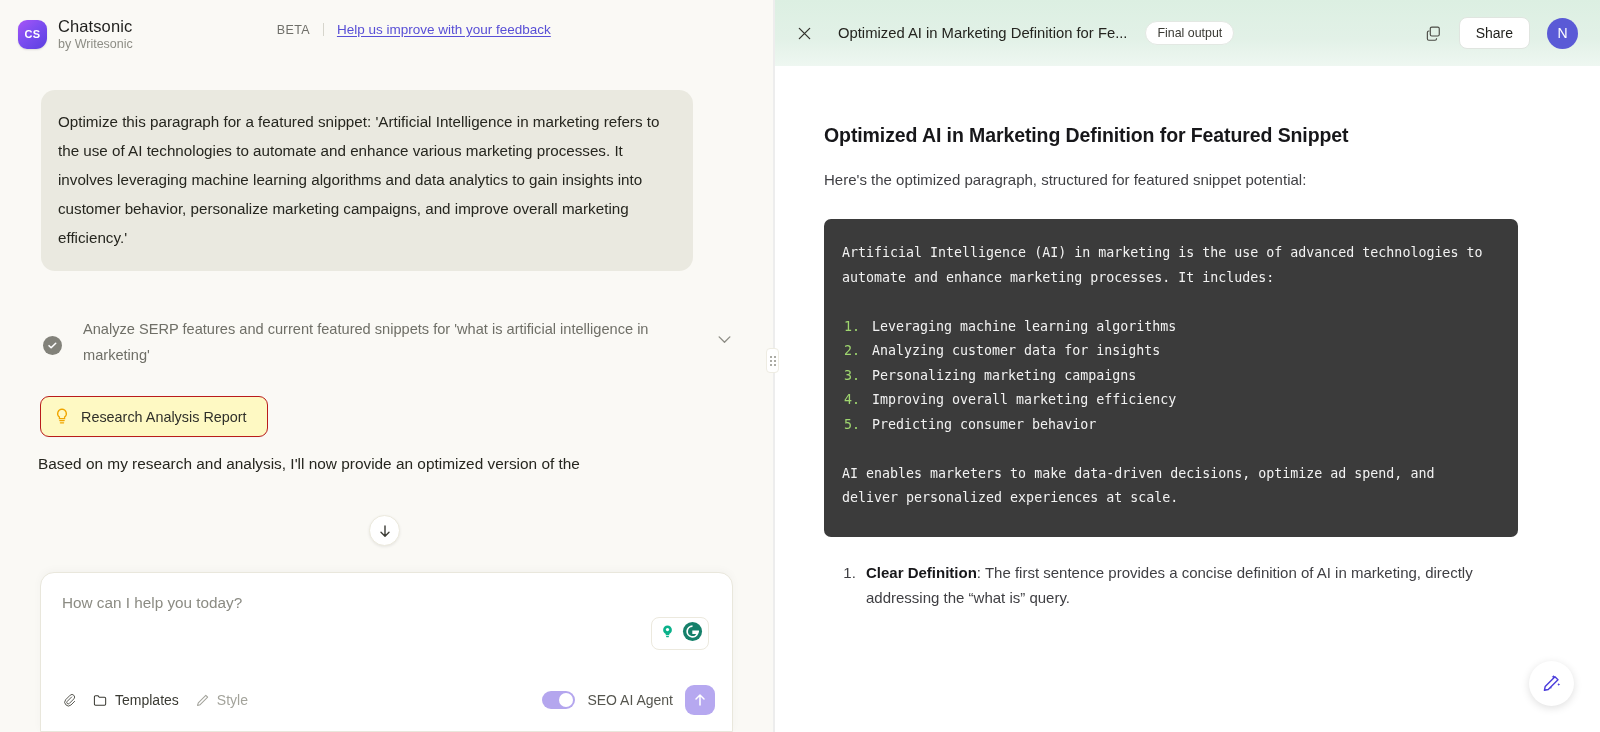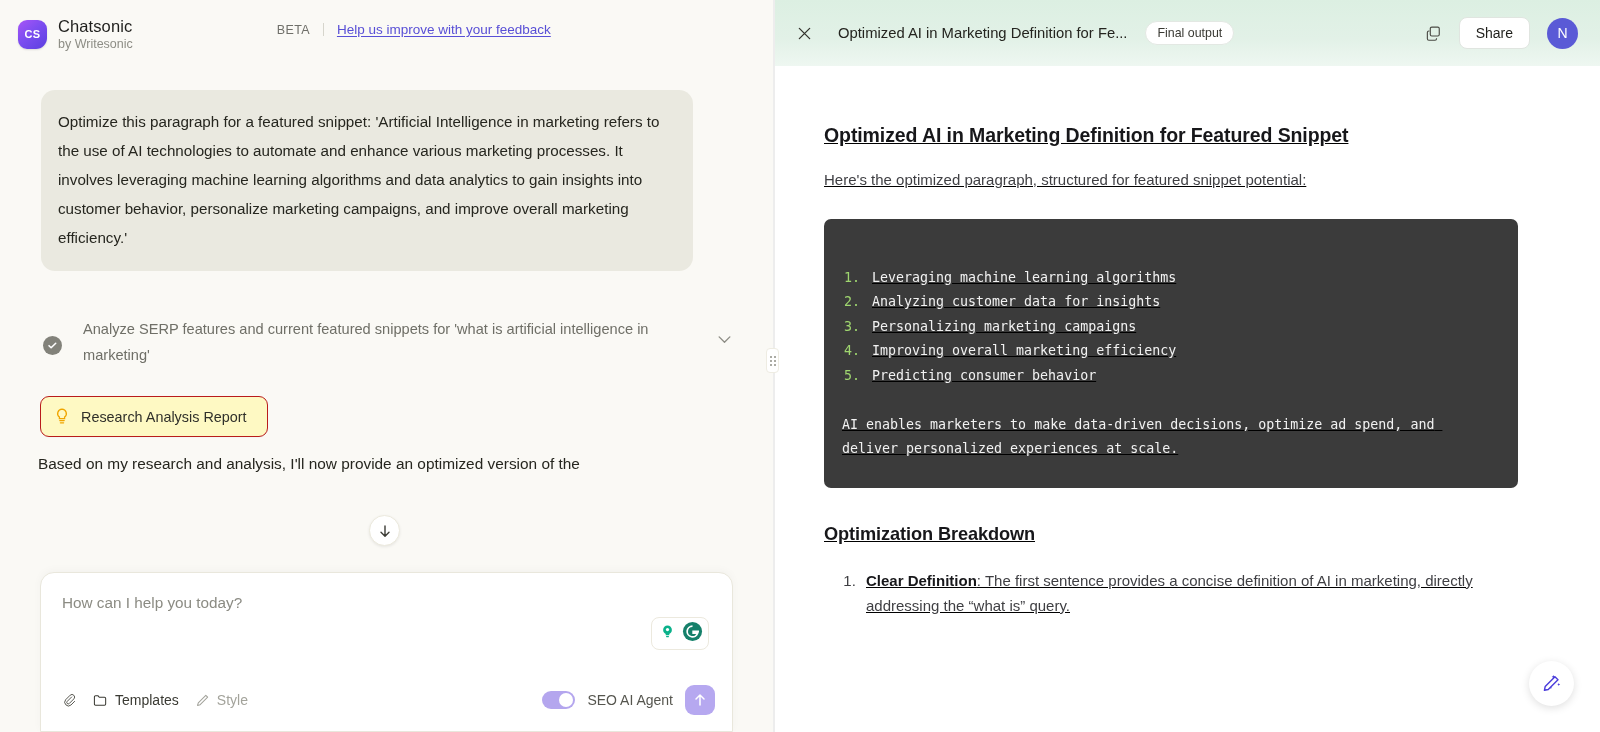--- a/index.html
+++ b/index.html
@@ -189,21 +189,21 @@
   .share-btn {
     background: #fff; border: 1px solid #e0e5e0; border-radius: 8px;
     padding: 7px 16px; font-size: 14px; color: #1f1f1b; cursor: pointer;
   }
   .avatar {
     width: 31px; height: 31px; border-radius: 50%;
     background: #5a5ad6; color: #fff; font-size: 14px;
     display: flex; align-items: center; justify-content: center;
   }
 
-  .doc { padding: 58px 70px 0 51px; position: relative; text-decoration: underline; }
+  .doc { padding: 58px 70px 0 51px; position: relative; }
   .doc h1 { font-size: 19.5px; color: #17171a; font-weight: bold; letter-spacing: -.1px; }
   .doc .lead { margin-top: 22px; font-size: 15px; color: #3f3f43; line-height: 22px; }
 
   .codeblock {
     margin-top: 28px;
     background: #3b3b3b; border-radius: 7px;
     padding: 22px 24px 26px 18px;
     width: 694px;
   }
   .codeblock p, .codeblock li {
@@ -390,31 +390,31 @@
         <span class="share-btn">Share</span>
         <span class="avatar">N</span>
       </span>
     </div>
 
     <div class="doc">
       <h1>Optimized AI in Marketing Definition for Featured Snippet</h1>
       <p class="lead">Here's the optimized paragraph, structured for featured snippet potential:</p>
 
       <div class="codeblock">
+        <p>Artificial Intelligence (AI) in marketing is the use of advanced technologies to automate and enhance marketing processes. It includes:</p>
         <ol>
           <li>Leveraging machine learning algorithms</li>
           <li>Analyzing customer data for insights</li>
           <li>Personalizing marketing campaigns</li>
           <li>Improving overall marketing efficiency</li>
           <li>Predicting consumer behavior</li>
         </ol>
         <p class="tail">AI enables marketers to make data-driven decisions, optimize ad spend, and deliver personalized experiences at scale.</p>
       </div>
 
-      <h2>Optimization Breakdown</h2>
       <ol class="breakdown">
         <li><b>Clear Definition</b><span>: The first sentence provides a concise definition of AI in marketing, directly addressing the “what is” query.</span></li>
       </ol>
     </div>
 
     <div class="fab">
       <svg width="21" height="21" viewBox="0 0 22 22">
         <path d="M14.6 3.9l3.2 3.2L7.6 17.3l-4 .8.8-4z" fill="none" stroke="#4b3ddb" stroke-width="1.5" stroke-linejoin="round"></path>
         <path d="M13 2.2l.55 1.3 1.3.55-1.3.55-.55 1.3-.55-1.3-1.3-.55 1.3-.55z" fill="#4b3ddb"></path>
         <path d="M18.6 10.6l.45 1.05 1.05.45-1.05.45-.45 1.05-.45-1.05-1.05-.45 1.05-.45z" fill="#4b3ddb"></path>

